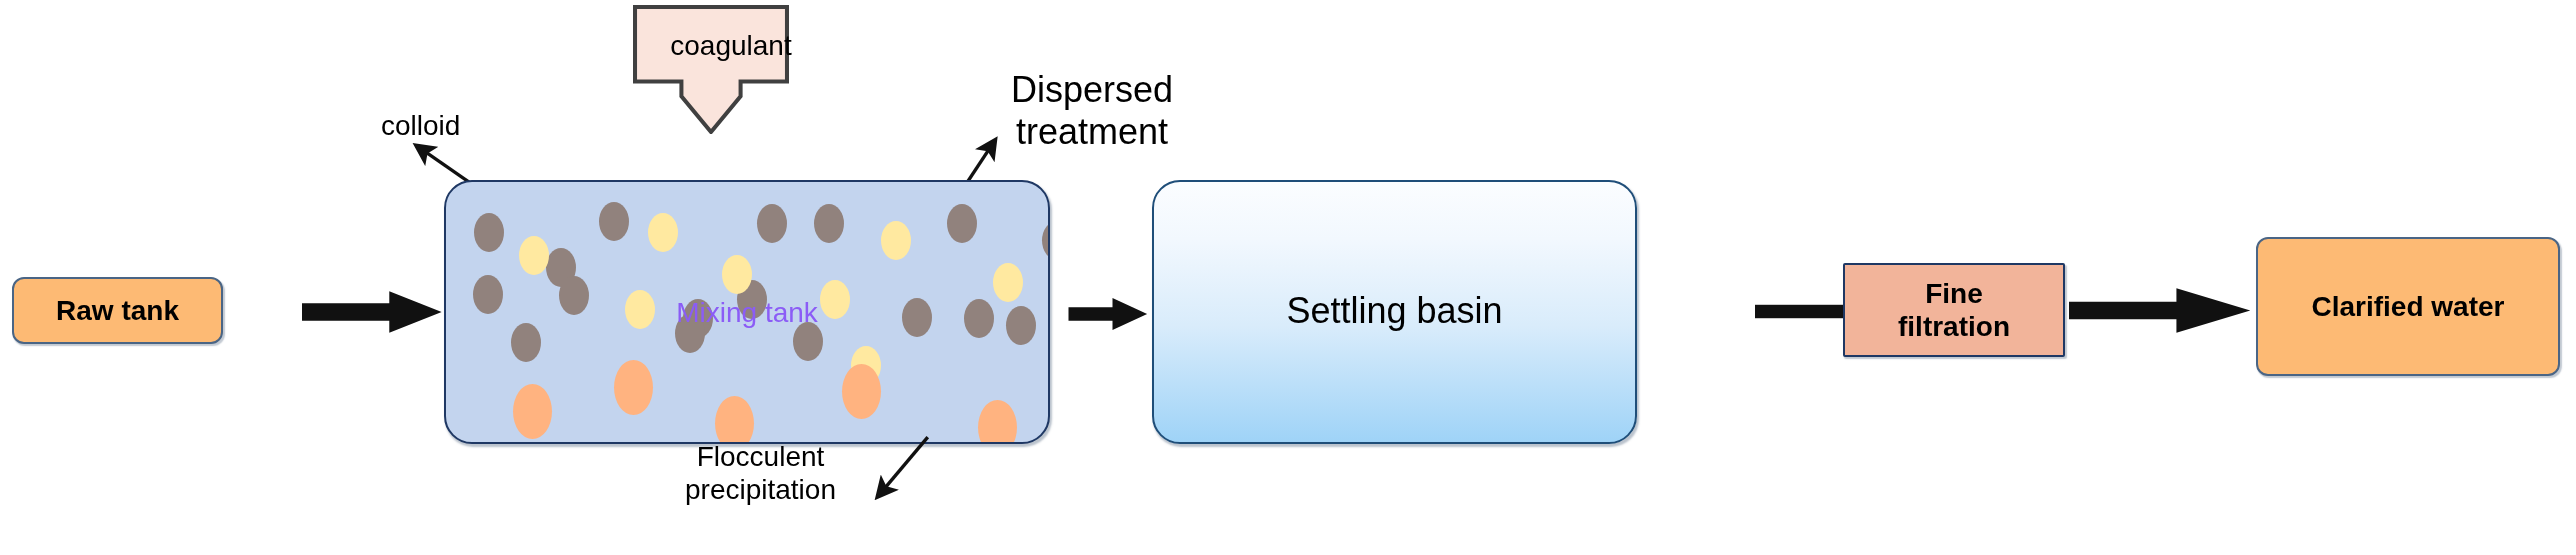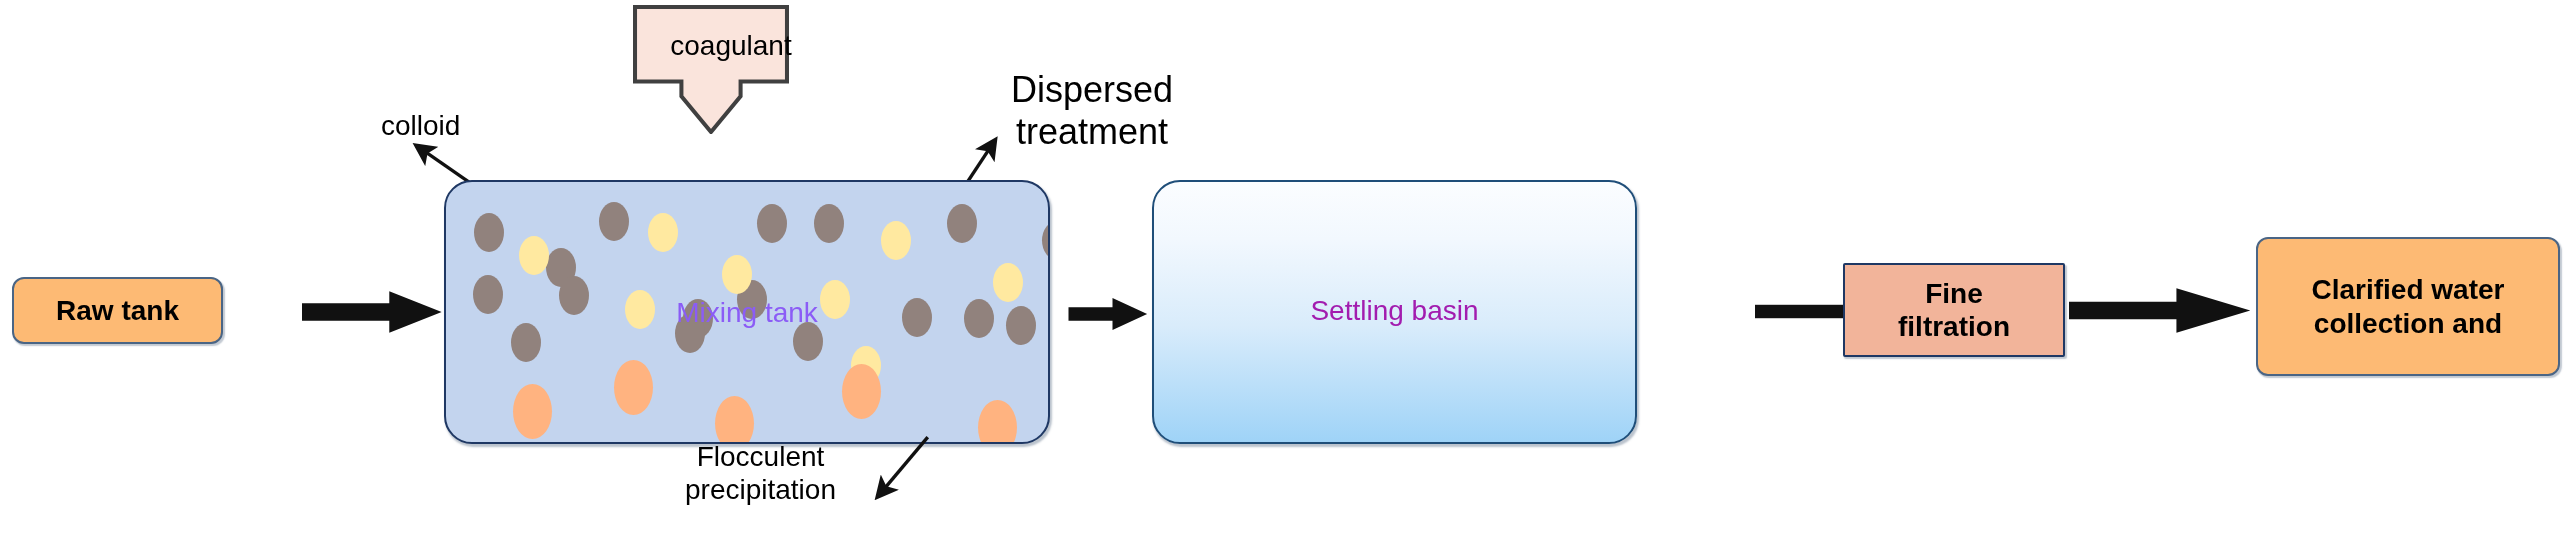--- a/index.html
+++ b/index.html
@@ -131,22 +131,22 @@
   }
   #settling-basin-label {
     position: absolute;
     left: 1152px;
     top: 291px;
     width: 485px;
     height: 40px;
     display: flex;
     align-items: center;
     justify-content: center;
-    font-size: 28px;
-    color: #a21caf;
+    font-size: 36px;
+    color: #000000;
   }
 
   
   #fine-filtration {
     left: 1843px;
     top: 263px;
     width: 222px;
     height: 94px;
     background: #f2b49a;
     border: 2.7px solid #1f3864;
@@ -293,18 +293,17 @@
 
   <div class="connector" style="left:2069px; top:287px;">
     <svg width="188" height="47" viewBox="0 0 280 70">
       <path d="M0,22 L160,22 L160,2 L270,35 L160,68 L160,48 L0,48 Z" fill="#111111"></path>
     </svg>
   </div>
 
   <div class="node box-gray" id="clarified-water">
     <div class="lines">
       <span>Clarified water</span>
-      <span>collection and</span>
     </div>
   </div>
 
 </div>
 
 
 </body></html>

